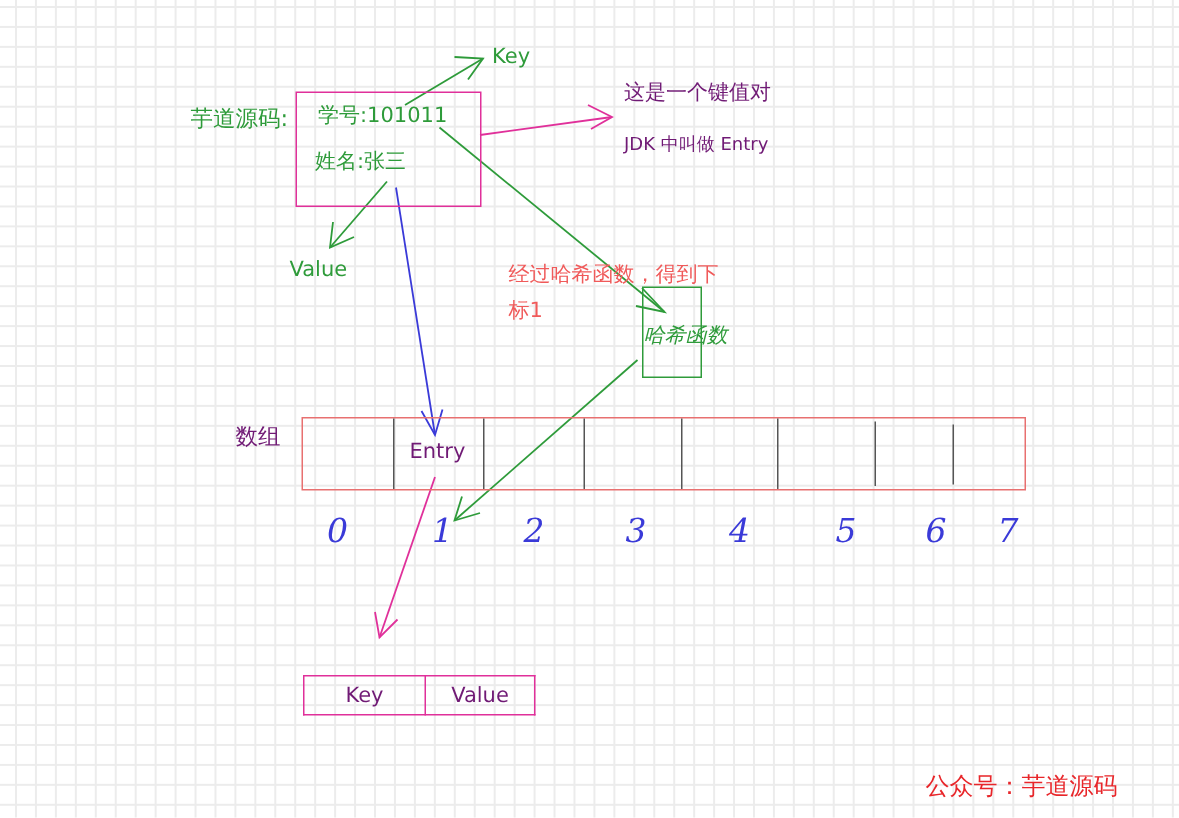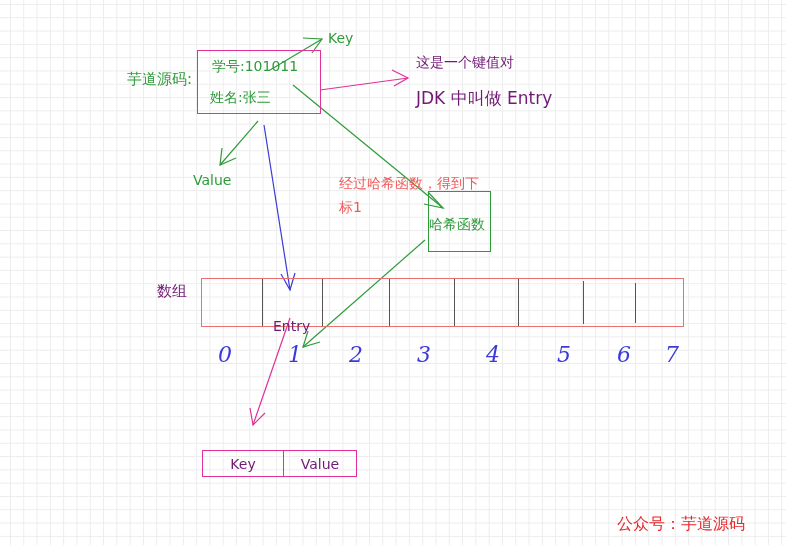--- a/index.html
+++ b/index.html
@@ -58,48 +58,48 @@
     <polyline points="308,331 303,347 320,342"></polyline>
   </g>
 
   <g stroke="#e0309a" stroke-width="1.2" fill="none">
     <line x1="290" y1="318" x2="253" y2="425"></line>
     <polyline points="250,408 253,425 265,413"></polyline>
   </g>
 </svg>
 
 <div class="lbl green" style="left:127px; top:72px; font-size:15px;">芋道源码:</div>
-<div class="box" style="left:197px; top:50px; width:124px; height:64px; border:1.5px solid #e0309a;">
+<div class="box" style="left:197px; top:61px; width:124px; height:77px; border:1.5px solid #e0309a;">
   <div class="lbl green" style="left:14px; top:8px; font-size:14px;">学号:101011</div>
   <div class="lbl green" style="left:12px; top:39px; font-size:14px;">姓名:张三</div>
 </div>
 
 <div class="lbl green" style="left:328px; top:31px; font-size:14px;">Key</div>
 <div class="lbl green" style="left:193px; top:173px; font-size:14px;">Value</div>
 
 <div class="lbl pink" style="left:416px; top:55px; font-size:14px;">这是一个键值对</div>
-<div class="lbl pink" style="left:416px; top:90px; font-size:17px;">JDK 中叫做 Entry</div>
+<div class="lbl pink" style="left:416px; top:90px; font-size:12px;">JDK 中叫做 Entry</div>
 
 <div class="lbl red" style="left:319px; top:176px; font-size:14px;">经过哈希函数，得到下</div>
 <div class="lbl red" style="left:319px; top:200px; font-size:14px;">标1</div>
 
-<div class="box" style="left:428px; top:191px; width:63px; height:61px; border:1.2px solid #2e9b3a;">
+<div class="box" style="left:428px; top:191px; width:40px; height:61px; border:1.2px solid #2e9b3a;font-style:italic;">
   <div class="lbl green" style="left:0px; top:25px; font-size:14px;">哈希函数</div>
 </div>
 
 <div class="lbl pink" style="left:157px; top:284px; font-size:15px;">数组</div>
 <div class="box" style="left:201px; top:278px; width:483px; height:49px; border:1.2px solid #e87070;">
   <div style="position:absolute; left:60px; top:0; width:1.3px; height:47px; background:#555;"></div>
   <div style="position:absolute; left:120px; top:0; width:1.3px; height:47px; background:#555;"></div>
   <div style="position:absolute; left:187px; top:0; width:1.3px; height:47px; background:#555;"></div>
   <div style="position:absolute; left:252px; top:0; width:1.3px; height:47px; background:#555;"></div>
   <div style="position:absolute; left:316px; top:0; width:1.3px; height:47px; background:#555;"></div>
   <div style="position:absolute; left:381px; top:2px; width:1.3px; height:43px; background:#555;"></div>
   <div style="position:absolute; left:433px; top:4px; width:1.3px; height:40px; background:#555;"></div>
-  <div class="lbl pink" style="left:71px; top:40px; font-size:14px;">Entry</div>
+  <div class="lbl pink" style="left:71px; top:15px; font-size:14px;">Entry</div>
 </div>
 
 <div class="lbl hand" style="left:218px; top:344px;">0</div>
 <div class="lbl hand" style="left:288px; top:344px;">1</div>
 <div class="lbl hand" style="left:349px; top:344px;">2</div>
 <div class="lbl hand" style="left:417px; top:344px;">3</div>
 <div class="lbl hand" style="left:486px; top:344px;">4</div>
 <div class="lbl hand" style="left:557px; top:344px;">5</div>
 <div class="lbl hand" style="left:617px; top:344px;">6</div>
 <div class="lbl hand" style="left:665px; top:344px;">7</div>

